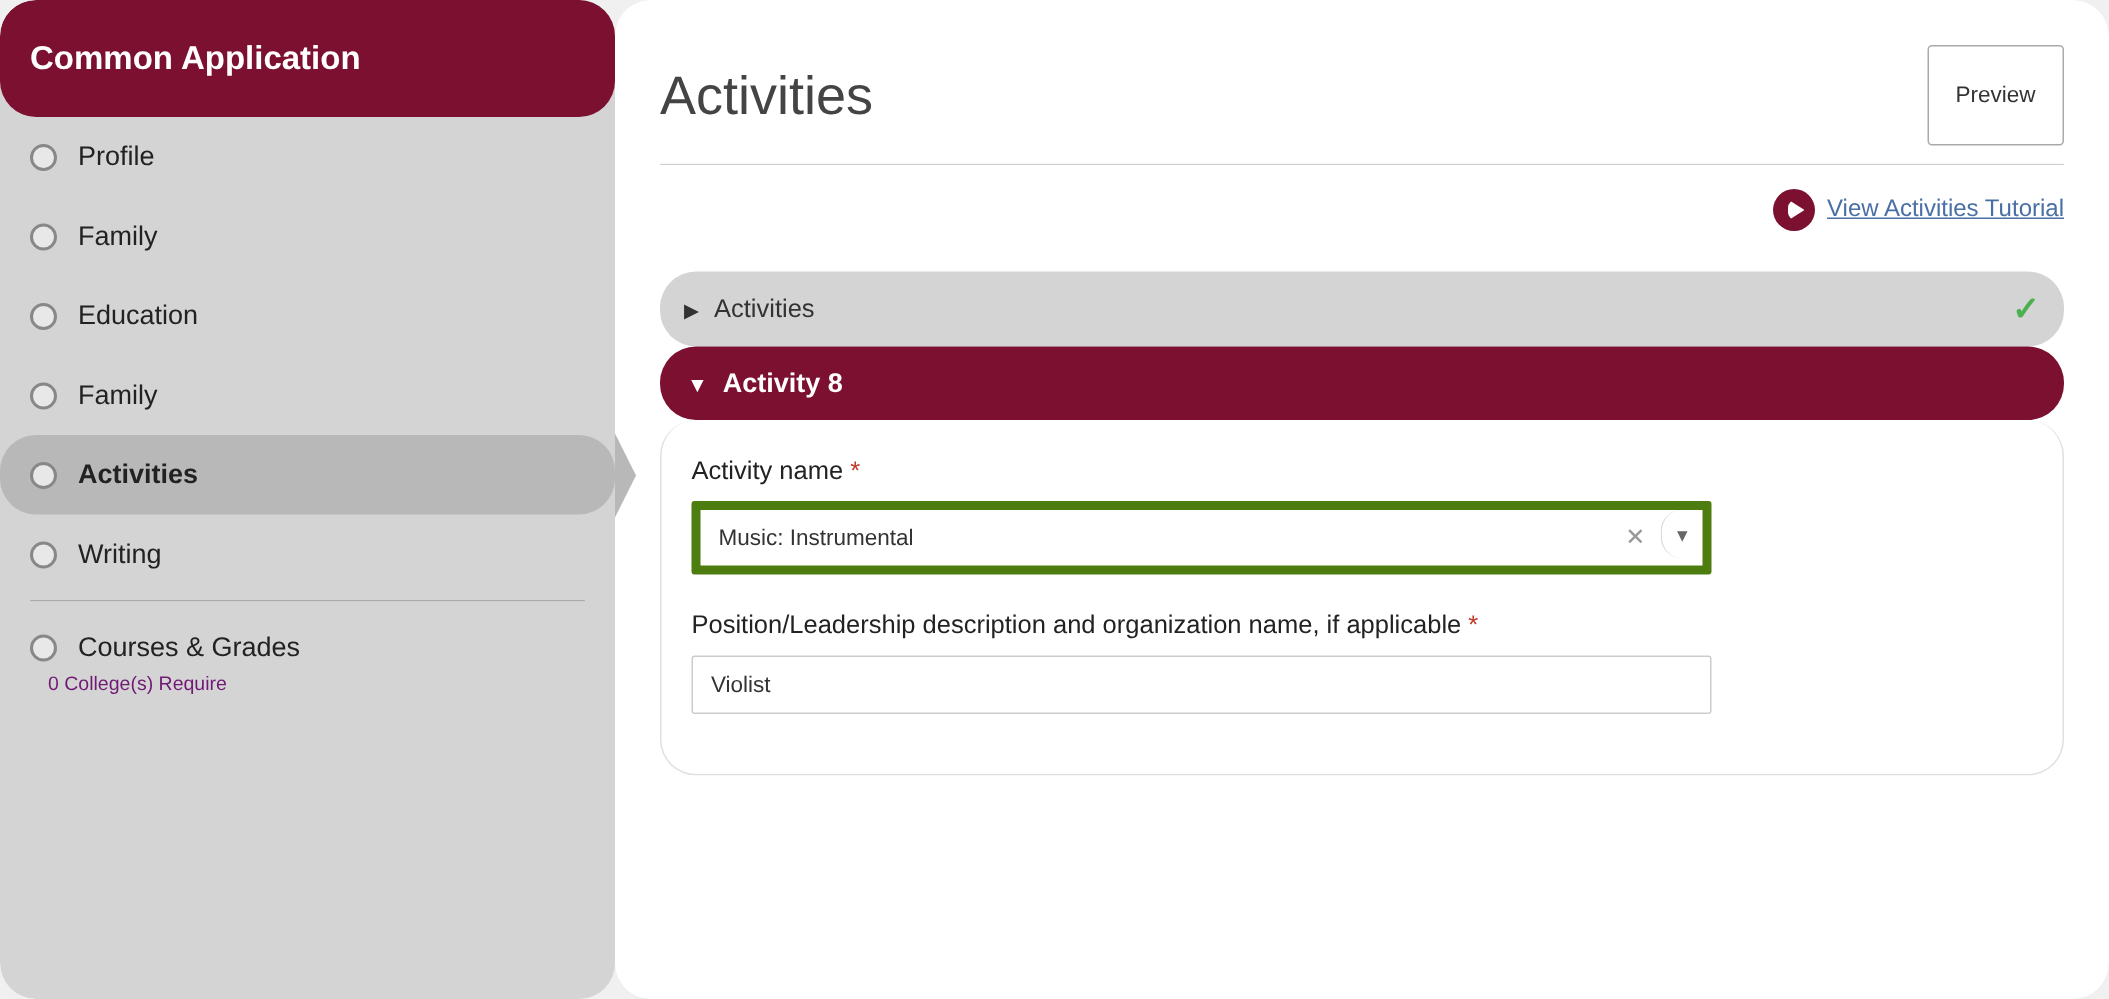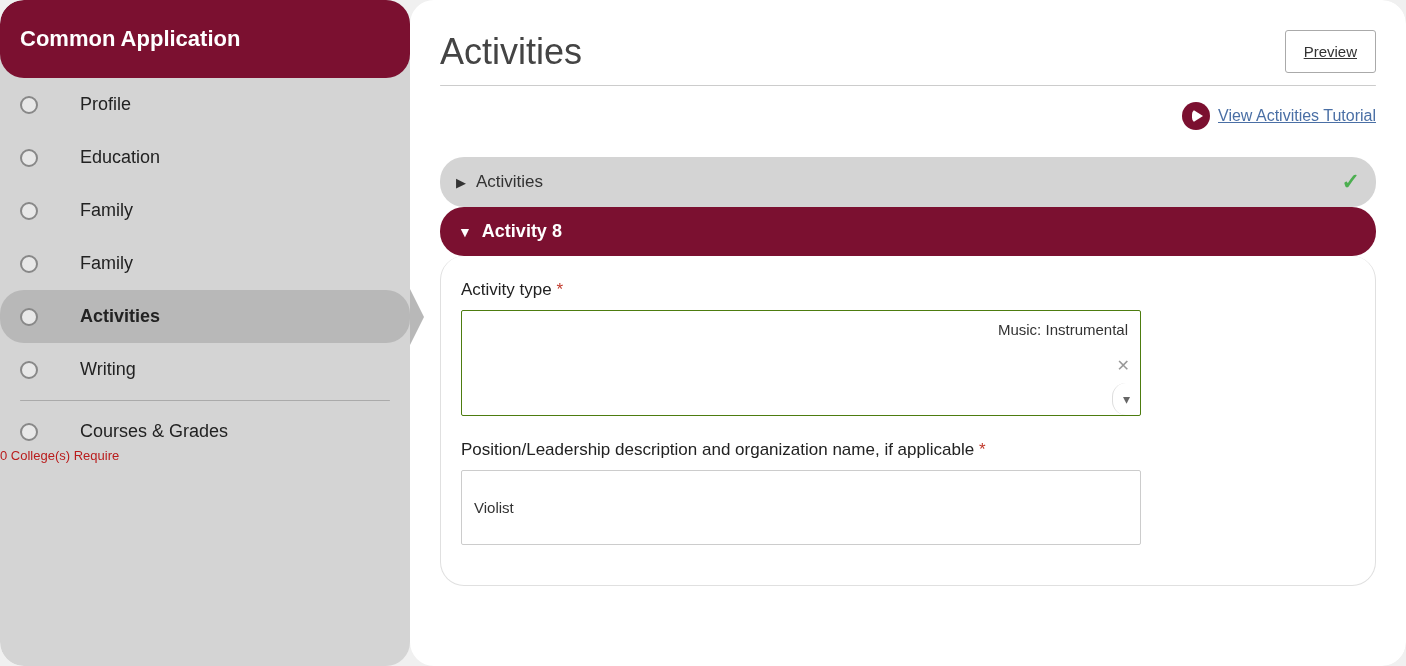--- a/index.html
+++ b/index.html
@@ -26,21 +26,20 @@
     }
     .sidebar-item {
       display: flex;
       align-items: center;
       padding: 16px 20px;
       font-size: 18px;
       color: #222;
       cursor: pointer;
       position: relative;
       border-bottom: none;
-      gap: 28px;
     }
     .sidebar-item.active {
       background: #b8b8b8;
       font-weight: bold;
     }
     .sidebar-item.active::after {
       content: '';
       position: absolute;
       right: -14px;
       top: 50%;
@@ -62,21 +61,22 @@
       appearance: none;
       -webkit-appearance: none;
     }
     .sidebar-divider {
       border: none;
       border-top: 1px solid #aaa;
       margin: 4px 20px;
     }
     .sidebar-sub-label {
       font-size: 13px;
-      color: #b91c1c;
+      color: #701a75;
+      margin-left: 32px;
       margin-top: -10px;
       padding-bottom: 12px;
     }
 
     
     #main {
       flex: 1;
       background: white;
       padding: 30px 30px;
       overflow-y: auto;
@@ -88,26 +88,25 @@
       margin-bottom: 12px;
     }
     #page-title {
       font-size: 36px;
       font-weight: 300;
       color: #444;
     }
     #preview-button {
       border: 1px solid #aaa;
       background: white;
-      padding: 12px 18px;
+      padding: 24px 18px;
       font-size: 15px;
       cursor: pointer;
       border-radius: 3px;
       color: #333;
-      text-decoration: underline;
     }
     .main-divider {
       border: none;
       border-top: 1px solid #ccc;
       margin-bottom: 16px;
     }
     #tutorial-row {
       display: flex;
       justify-content: flex-end;
       align-items: center;
@@ -194,27 +193,26 @@
       color: #222;
       margin-bottom: 10px;
     }
     .required-star {
       color: #c0392b;
       font-size: 17px;
     }
     .select-wrapper {
       position: relative;
       display: flex;
-      align-items: flex-end;
-      border: 1px solid #4d7c0f;
+      align-items: flex-start;
+      border: 6px solid #4d7c0f;
       border-radius: 2px;
       background: white;
       margin-bottom: 24px;
       max-width: 680px;
-      flex-direction: column;
     }
     .select-value {
       flex: 1;
       padding: 10px 12px;
       font-size: 15px;
       color: #333;
     }
     .select-clear {
       padding: 8px 10px;
       color: #999;
@@ -226,46 +224,46 @@
       color: #666;
       cursor: pointer;
       font-size: 14px;
       border-left: 1px solid #ddd;
     }
     .text-input {
       width: 100%;
       max-width: 680px;
       border: 1px solid #ccc;
       border-radius: 2px;
-      padding: 28px 12px;
+      padding: 10px 12px;
       font-size: 15px;
       color: #333;
       outline: none;
     }
     .field-group { margin-bottom: 20px; }
   </style>
 </head>
 <body>
 
 <div id="sidebar">
   <div id="sidebar-header">
     <span>Common Application</span>
   </div>
 
   <div class="sidebar-item">
     <input type="checkbox" class="sidebar-checkbox" style="">
     <span>Profile</span>
   </div>
   <div class="sidebar-item">
     <input type="checkbox" class="sidebar-checkbox" style="">
+    <span>Family</span>
+  </div>
+  <div class="sidebar-item">
+    <input type="checkbox" class="sidebar-checkbox" style="">
     <span>Education</span>
-  </div>
-  <div class="sidebar-item">
-    <input type="checkbox" class="sidebar-checkbox" style="">
-    <span>Family</span>
   </div>
   <div class="sidebar-item">
     <input type="checkbox" class="sidebar-checkbox" style="">
     <span>Family</span>
   </div>
   <div class="sidebar-item active">
     <input type="checkbox" class="sidebar-checkbox" style="">
     <span>Activities</span>
   </div>
   <div class="sidebar-item">
@@ -307,21 +305,21 @@
   </div>
 
   <div class="activity-header">
     <span class="arrow">▼</span>
     <span>Activity 8</span>
   </div>
 
   <div class="form-area">
     <div class="field-group">
       <div class="field-label">
-        <span>Activity type</span>
+        <span>Activity name</span>
         <span class="required-star"> *</span>
       </div>
       <div class="select-wrapper">
         <span class="select-value">Music: Instrumental</span>
         <span class="select-clear">✕</span>
         <span class="select-arrow">▾</span>
       </div>
     </div>
 
     <div class="field-group">

